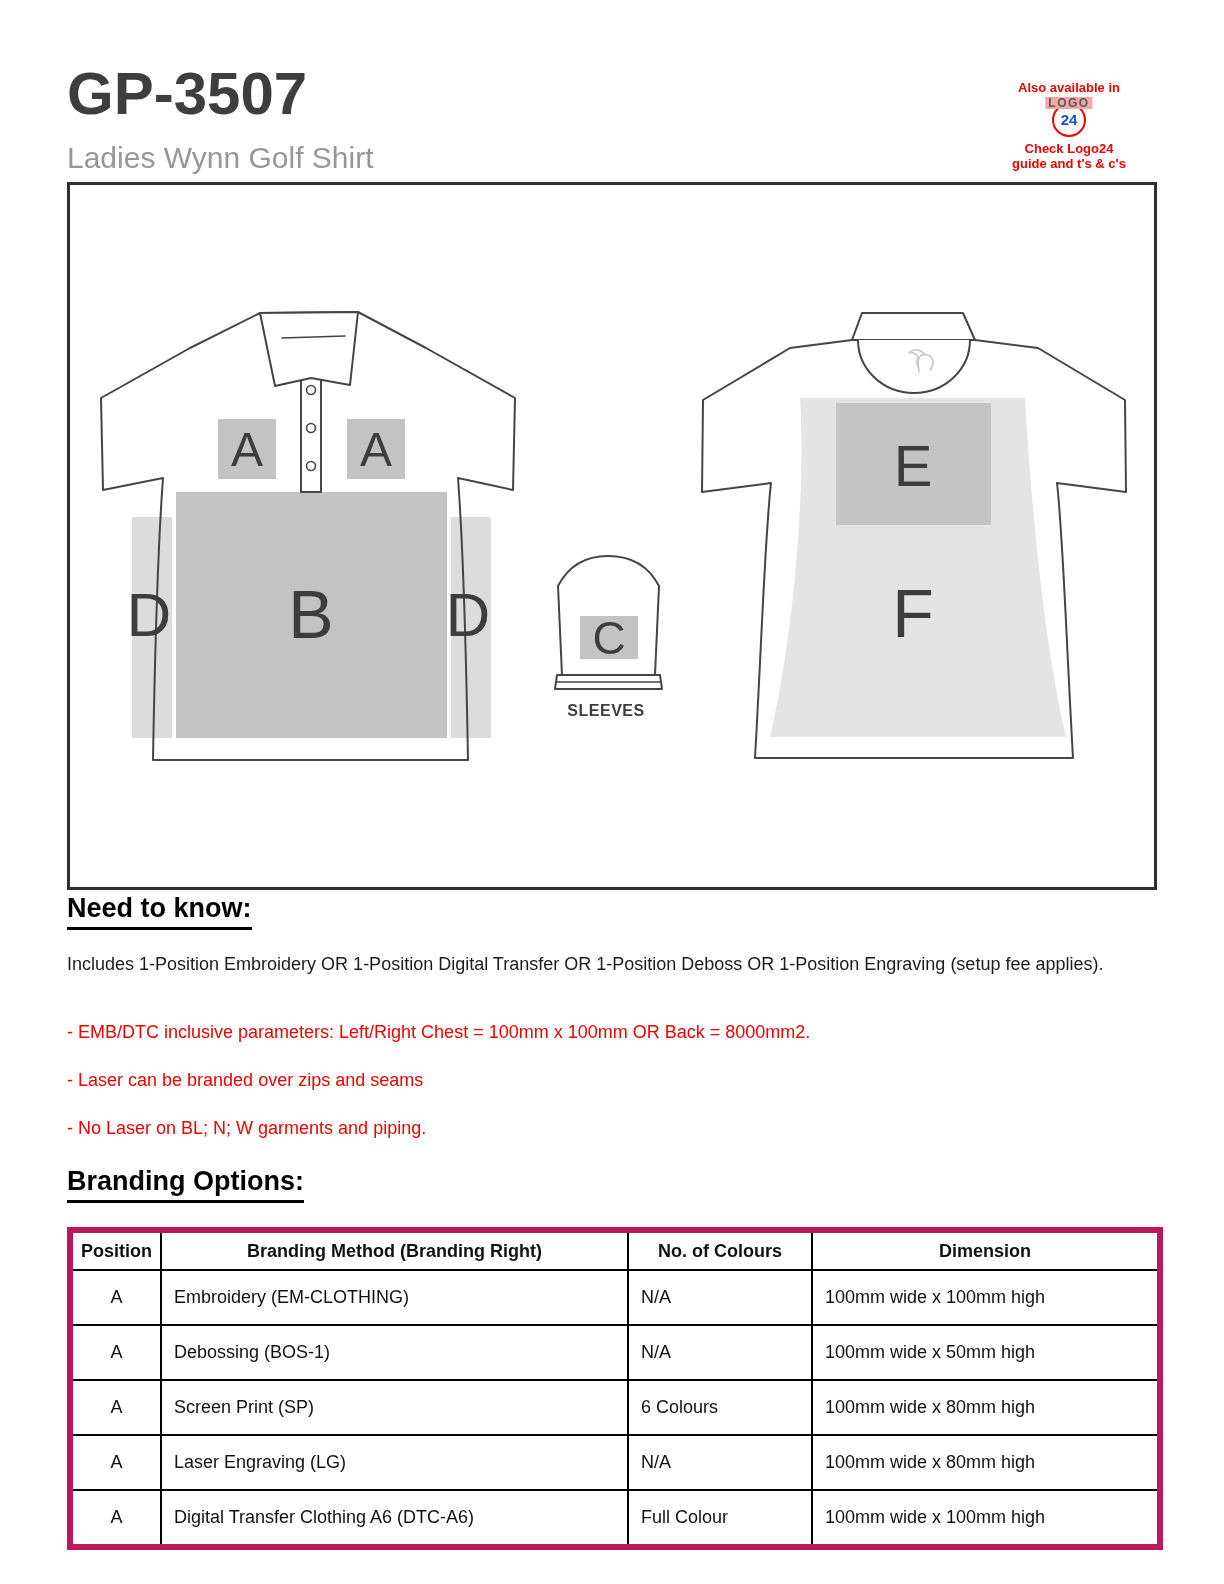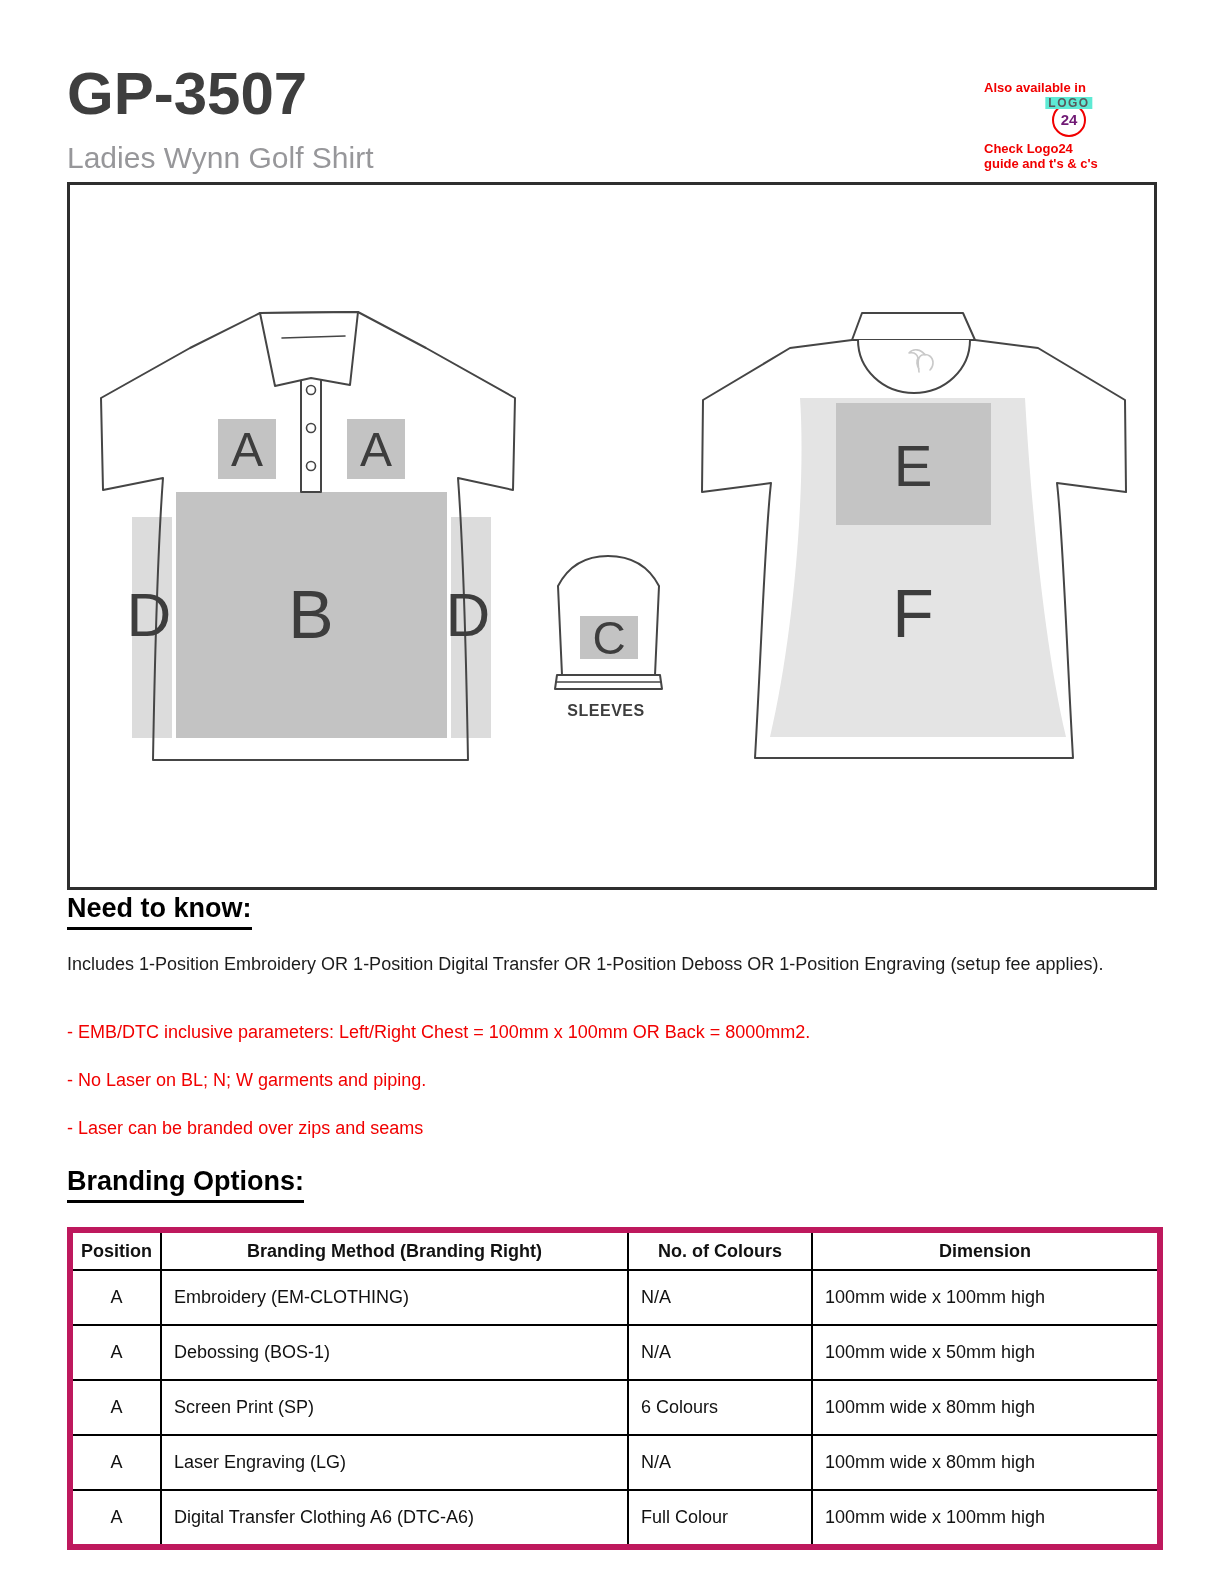--- a/index.html
+++ b/index.html
@@ -12,35 +12,35 @@
   .product-code {
     position:absolute; left:67px; top:64px; font-size:60px; font-weight:bold;
     color:#3e3e3e; line-height:1; letter-spacing:0px;
   }
   .product-name {
     position:absolute; left:67px; top:143px; font-size:30px; font-weight:400;
     color:#97979a; line-height:1;
   }
   
   .logo24 {
-    position:absolute; top:80px; right:70px; width:170px; text-align:left;
+    position:absolute; top:80px; right:70px; width:170px; text-align:center;
     color:#f10000; font-weight:bold; font-size:13px; line-height:1.2;
   }
   .l24-mark { position:relative; width:60px; margin:1px auto 2px auto; height:42px; }
   .l24-logo {
     position:absolute; top:0px; left:50%; transform:translateX(-50%);
-    background:#5eead4; padding:0 3px; color:#58585a; font-size:12px; font-weight:bold;
+    background:#fca5a5; padding:0 3px; color:#58585a; font-size:12px; font-weight:bold;
     letter-spacing:1.5px; z-index:2; line-height:1;
   }
   .l24-circle {
     position:absolute; top:6px; left:50%; transform:translateX(-50%);
     width:34px; height:34px; border:2.5px solid #f10000; border-radius:50%;
     display:flex; align-items:center; justify-content:center;
   }
-  .l24-num { color:#701a75; font-size:15px; font-weight:bold; line-height:1; }
+  .l24-num { color:#1d4ed8; font-size:15px; font-weight:bold; line-height:1; }
   
   .diagram-box {
     position:absolute; left:67px; top:182px; width:1090px; height:708px;
     border:3px solid #2e2e2e; background:#fff;
   }
   .diagram-box svg { display:block; width:1084px; height:702px; }
   .zone-letter {
     font-family:"Liberation Sans", sans-serif; fill:#3d3d3d; font-weight:400;
     text-anchor:middle;
   }
@@ -136,22 +136,22 @@
         <text class="zone-letter" x="843" y="301" font-size="58">E</text>
         <text class="zone-letter" x="843" y="452" font-size="68">F</text>
       </g>
     </svg>
   </div>
 
   <h2 class="section-heading" id="need-heading">Need to know:</h2>
   <p class="intro-text">Includes 1-Position Embroidery OR 1-Position Digital Transfer OR 1-Position Deboss OR 1-Position Engraving (setup fee applies).</p>
   <div class="notes">
     <p>- EMB/DTC inclusive parameters: Left/Right Chest = 100mm x 100mm OR Back = 8000mm2.</p>
+    <p>- Laser can be branded over zips and seams</p>
     <p>- No Laser on BL; N; W garments and piping.</p>
-    <p>- Laser can be branded over zips and seams</p>
   </div>
 
   <h2 class="section-heading" id="branding-heading">Branding Options:</h2>
   <table class="branding-table">
     <colgroup>
       <col class="col-pos">
         <col class="col-method">
         <col class="col-colours">
         <col class="col-dim">
     </colgroup>

